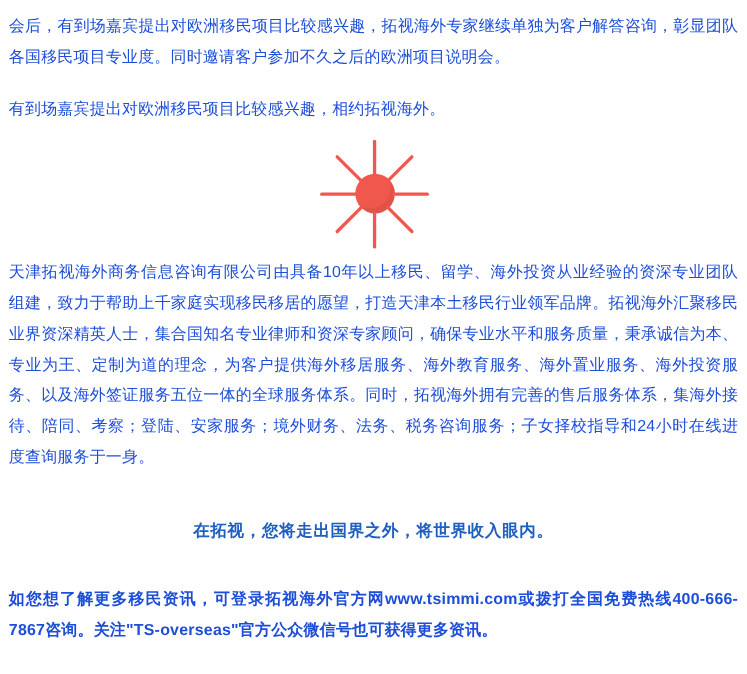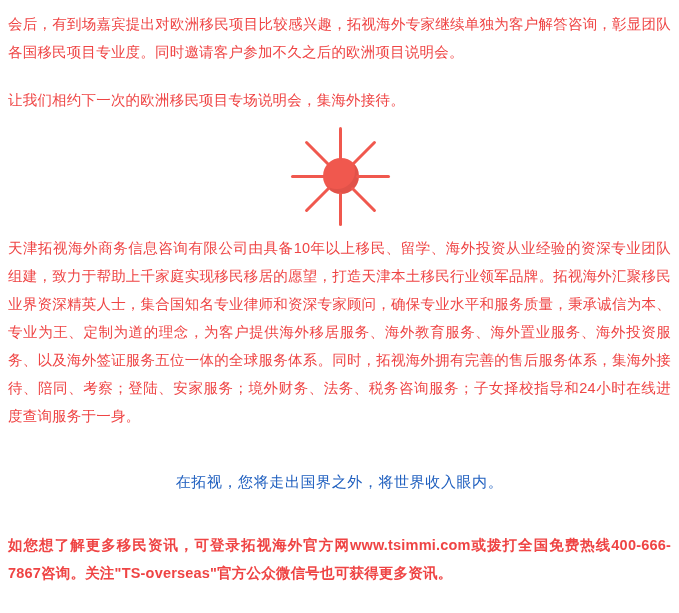--- a/index.html
+++ b/index.html
@@ -17,21 +17,21 @@
   .page {
     width: 679px;
     height: 613px;
     box-sizing: border-box;
     padding: 0 8px;
     position: relative;
   }
   .para {
     font-size: 14.5px;
     line-height: 28px;
-    color: #ef4444;
+    color: #1d4ed8;
     text-align: justify;
     letter-spacing: 0.2px;
     margin: 0;
   }
   .p-intro {
     padding-top: 10px;
   }
   .p-second {
     padding-top: 20px;
   }
@@ -68,37 +68,37 @@
     border-radius: 2px;
     transform-origin: 1.5px 1.5px;
   }
   .p-body {
     padding-top: 22px;
   }
   .slogan {
     padding-top: 28px;
     text-align: center;
     font-size: 15px;
-    font-weight: normal;
+    font-weight: bold;
     color: #1f5fbf;
     letter-spacing: 0.6px;
   }
   .p-footer {
     padding-top: 24px;
     font-weight: bold;
   }
 </style>
 </head>
 <body>
 
 <div class="page">
 
   <p class="para p-intro">会后，有到场嘉宾提出对欧洲移民项目比较感兴趣，拓视海外专家继续单独为客户解答咨询，彰显团队各国移民项目专业度。同时邀请客户参加不久之后的欧洲项目说明会。</p>
 
-  <p class="para p-second">让我们相约下一次的欧洲移民项目专场说明会，集海外接待。</p>
+  <p class="para p-second">有到场嘉宾提出对欧洲移民项目比较感兴趣，相约拓视海外。</p>
 
   <div class="sun-wrap">
     <div class="sun">
       <div class="sun-core"></div>
       <div class="ray" style="transform: rotate(0deg) translateY(-48px);"></div>
       <div class="ray" style="transform: rotate(45deg) translateY(-48px);"></div>
       <div class="ray" style="transform: rotate(90deg) translateY(-48px);"></div>
       <div class="ray" style="transform: rotate(135deg) translateY(-48px);"></div>
       <div class="ray" style="transform: rotate(180deg) translateY(-48px);"></div>
       <div class="ray" style="transform: rotate(225deg) translateY(-48px);"></div>

